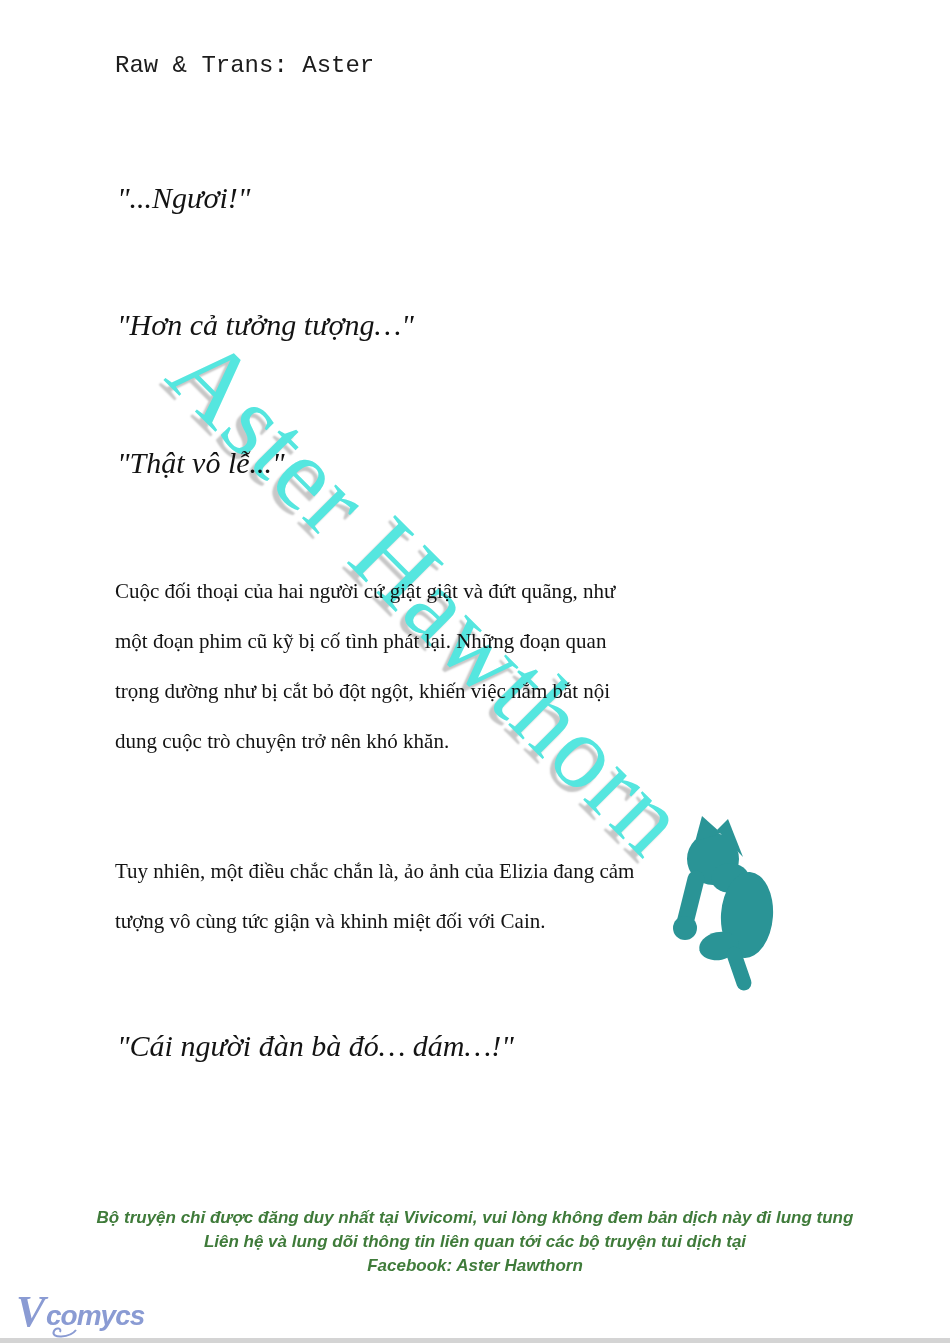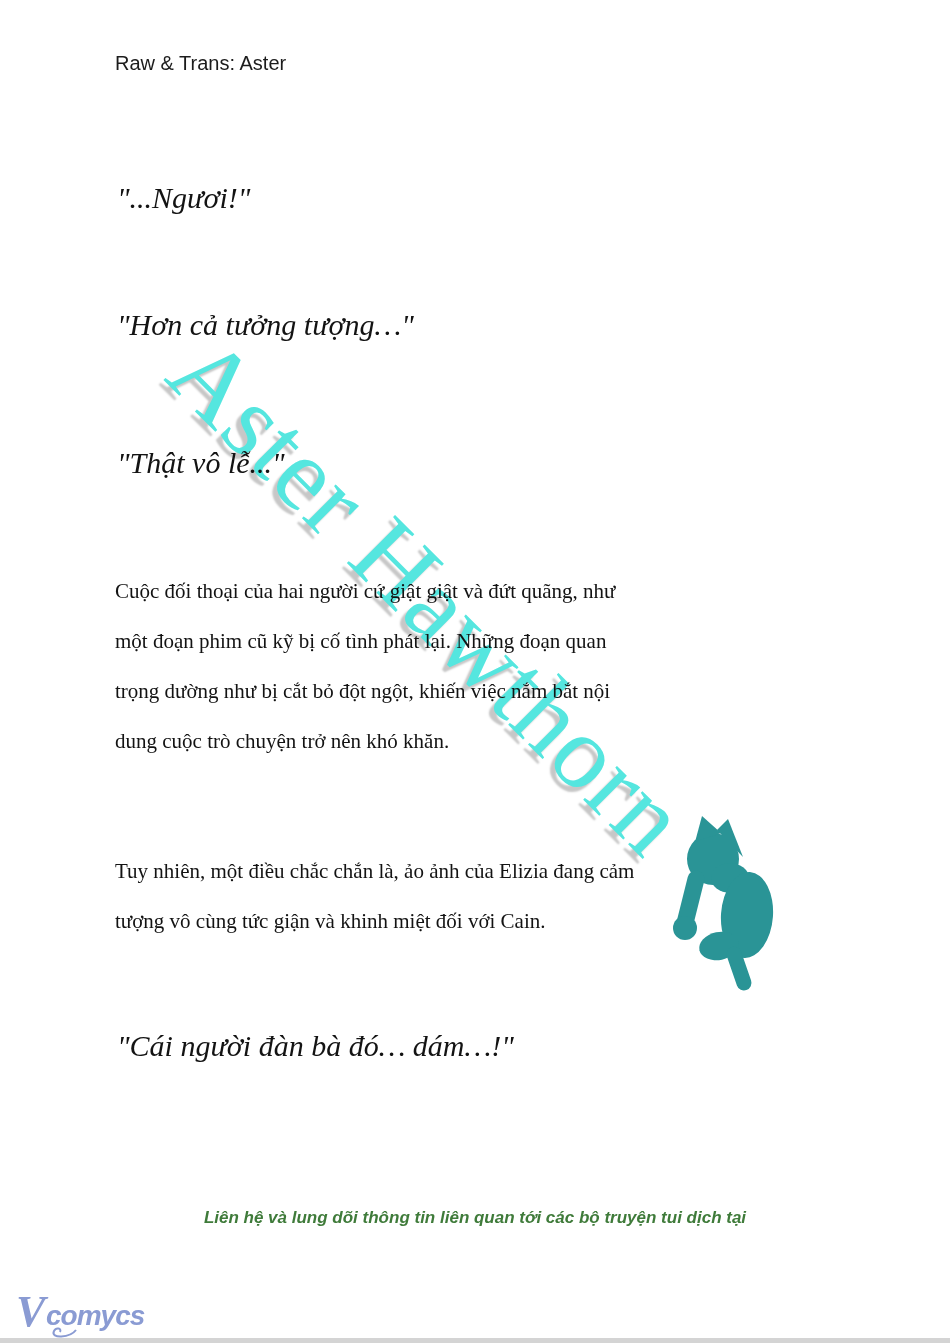--- a/index.html
+++ b/index.html
@@ -8,22 +8,22 @@
     background:#ffffff;
     position:relative;
     overflow:hidden;
     font-family:"Liberation Serif", serif;
   }
   .abs{position:absolute;}
 
   
   .credit{
     left:115px;top:52px;
-    font-family:Liberation Sans, sans-serif;
-    font-size:20px;color:#1c1c1c;
+    font-family:Liberation Mono, monospace;
+    font-size:24px;color:#1c1c1c;
     z-index:3;
   }
 
   
   .watermark{
     left:230px;top:312px;
     font-family:"Liberation Serif", serif;
     font-size:104px;
     letter-spacing:1px;
     color:#55E6DF;
@@ -117,21 +117,23 @@
 <div class="abs txt dlg d3">"Thật vô lễ..."</div>
 <div class="abs txt para p1">Cuộc đối thoại của hai người cứ giật giật và đứt quãng, như
 một đoạn phim cũ kỹ bị cố tình phát lại. Những đoạn quan
 trọng dường như bị cắt bỏ đột ngột, khiến việc nắm bắt nội
 dung cuộc trò chuyện trở nên khó khăn.</div>
 <div class="abs txt para p2">Tuy nhiên, một điều chắc chắn là, ảo ảnh của Elizia đang cảm
 tượng vô cùng tức giận và khinh miệt đối với Cain.</div>
 <div class="abs txt dlg d4">"Cái người đàn bà đó… dám…!"</div>
 
 <div class="abs footer">
+  <div>Bộ truyện chỉ được đăng duy nhất tại Vivicomi, vui lòng không đem bản dịch này đi lung tung</div>
   <div>Liên hệ và lung dõi thông tin liên quan tới các bộ truyện tui dịch tại</div>
+  <div>Facebook: Aster Hawthorn</div>
 </div>
 
 <svg class="abs logo" width="150" height="54" viewBox="0 0 150 54">
   <g font-style="italic" font-weight="bold" fill="#8A9BD3">
     <text x="2" y="40" font-family="Liberation Serif, serif" font-size="44">V</text>
     <text x="32" y="39" font-family="Liberation Sans, sans-serif" font-size="28" letter-spacing="-1">comycs</text>
   </g>
   <path d="M62,44 C56,52 36,53 40,45 C42,41 48,42 46,46" fill="none" stroke-width="2" stroke="#8A9BD3"></path>
 </svg>
 

